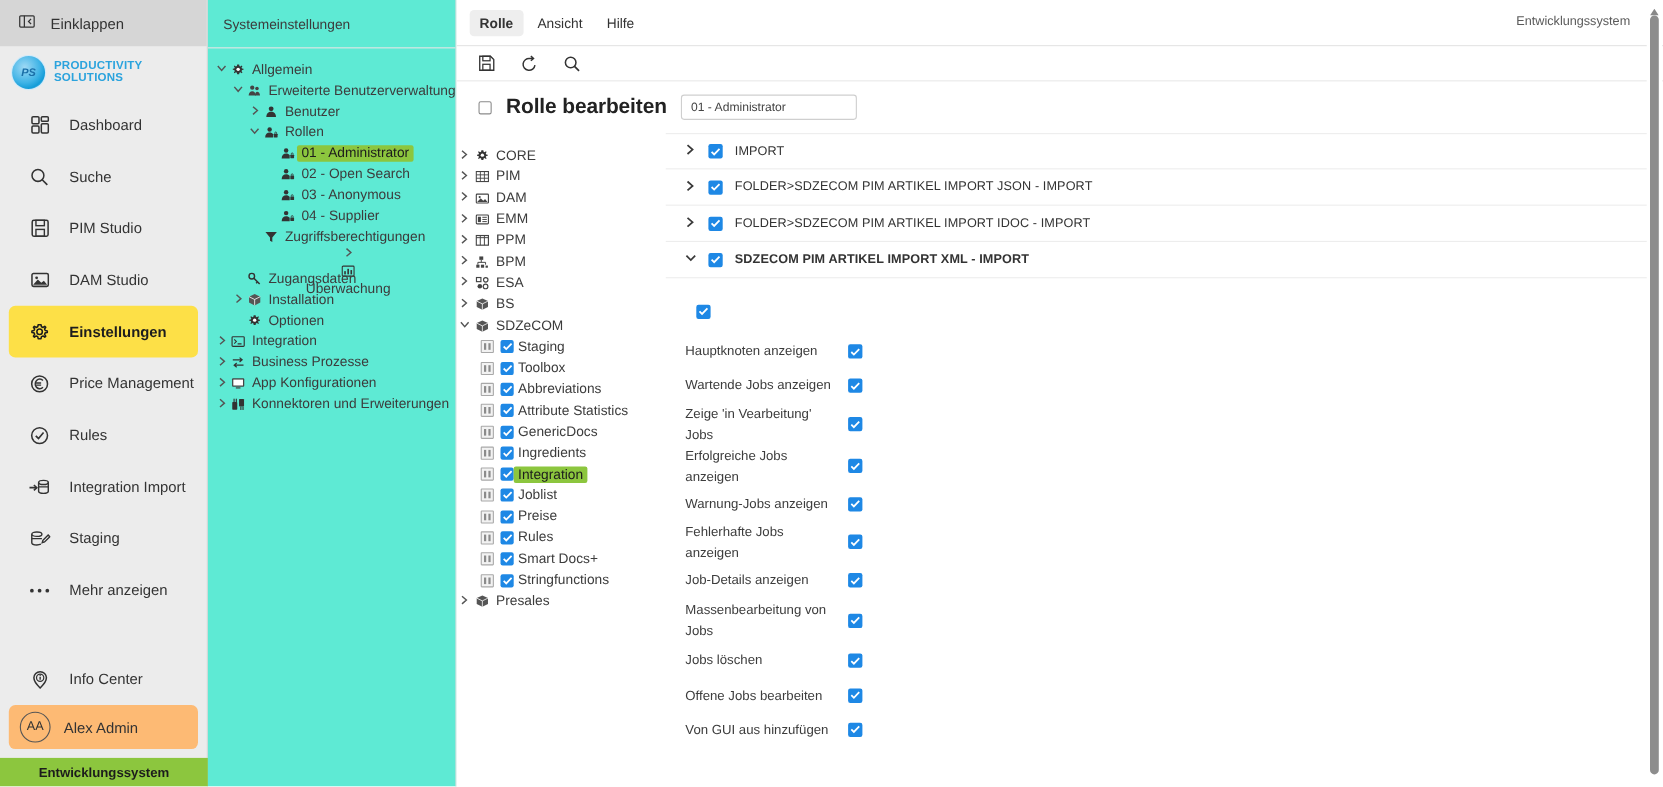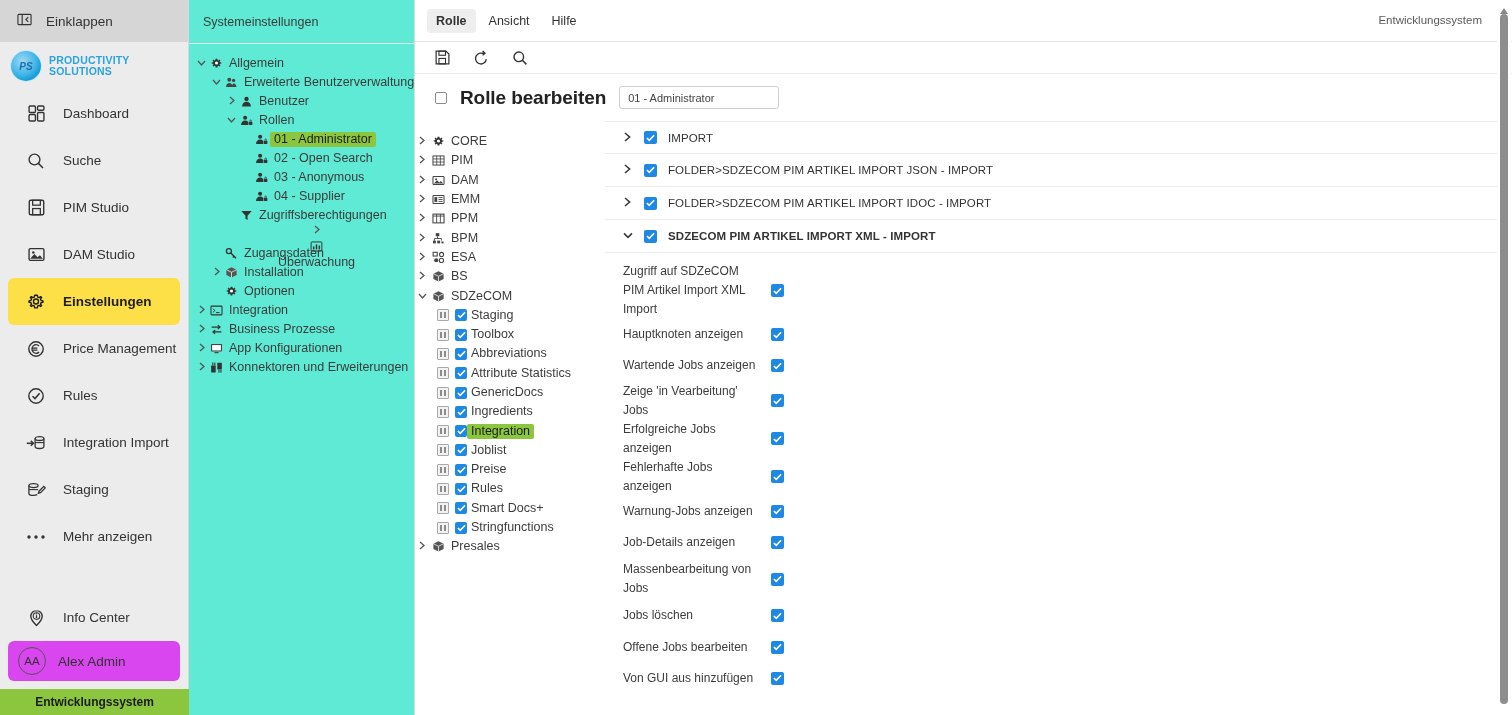--- a/index.html
+++ b/index.html
@@ -43,21 +43,21 @@
     color: #2ba3dd; font-family: "Liberation Sans", sans-serif;
   }
   .nav-item {
     height: 47px; display: flex; align-items: center; gap: 16px;
     padding-left: 17px; cursor: pointer; color: #333;
     margin: 0 8px; border-radius: 6px; font-size: 13.5px;
   }
   .nav-item .ic { width: 22px; display: flex; align-items: center; justify-content: center; }
   .nav-item.active { background: #fde047; color: #1d1d1d; font-weight: bold; }
   .nav-spacer { height: 34px; }
-  .nav-item.user { background: #d946ef; height: 40px; gap: 12px; padding-left: 10px; }
+  .nav-item.user { background: #fdba74; height: 40px; gap: 12px; padding-left: 10px; }
   .avatar {
     width: 28px; height: 28px; border-radius: 50%;
     border: 1.5px solid #555; display: flex; align-items: center; justify-content: center;
     font-size: 11.5px; color: #333; flex: 0 0 28px;
   }
   .envbar {
     position: absolute; left: 0; bottom: 0; width: 189px; height: 26px;
     background: #8cc63e; display: flex; align-items: center; justify-content: center;
     font-size: 12px; font-weight: bold; color: #1c1c1c;
   }
@@ -894,21 +894,20 @@
                 </svg></span>
               <span class="cb-blue">
                 <svg width="9" height="8" viewBox="0 0 10 8">
                   <path d="M1 4 L3.6 6.6 L9 1" fill="none" stroke="#fff" stroke-width="1.8"></path>
                 </svg>
               </span>
               <span class="gname">SDZECOM PIM ARTIKEL IMPORT XML - IMPORT</span>
             </div>
             <div style="padding-top: 9px;">
               <div class="perm-row" style="min-height: 42px;">
-                <span class="pname">Zugriff auf SDZeCOM PIM Artikel Import XML Import</span>
                 <span class="pbox">
                   <span class="cb-blue">
                     <svg width="9" height="8" viewBox="0 0 10 8">
                       <path d="M1 4 L3.6 6.6 L9 1" fill="none" stroke="#fff" stroke-width="1.8"></path>
                     </svg>
                   </span>
                 </span>
               </div>
               <div class="perm-row">
                 <span class="pname">Hauptknoten anzeigen</span>
@@ -944,31 +943,31 @@
                 <span class="pname">Erfolgreiche Jobs anzeigen</span>
                 <span class="pbox">
                   <span class="cb-blue">
                     <svg width="9" height="8" viewBox="0 0 10 8">
                       <path d="M1 4 L3.6 6.6 L9 1" fill="none" stroke="#fff" stroke-width="1.8"></path>
                     </svg>
                   </span>
                 </span>
               </div>
               <div class="perm-row">
+                <span class="pname">Warnung-Jobs anzeigen</span>
+                <span class="pbox">
+                  <span class="cb-blue">
+                    <svg width="9" height="8" viewBox="0 0 10 8">
+                      <path d="M1 4 L3.6 6.6 L9 1" fill="none" stroke="#fff" stroke-width="1.8"></path>
+                    </svg>
+                  </span>
+                </span>
+              </div>
+              <div class="perm-row">
                 <span class="pname">Fehlerhafte Jobs anzeigen</span>
-                <span class="pbox">
-                  <span class="cb-blue">
-                    <svg width="9" height="8" viewBox="0 0 10 8">
-                      <path d="M1 4 L3.6 6.6 L9 1" fill="none" stroke="#fff" stroke-width="1.8"></path>
-                    </svg>
-                  </span>
-                </span>
-              </div>
-              <div class="perm-row">
-                <span class="pname">Warnung-Jobs anzeigen</span>
                 <span class="pbox">
                   <span class="cb-blue">
                     <svg width="9" height="8" viewBox="0 0 10 8">
                       <path d="M1 4 L3.6 6.6 L9 1" fill="none" stroke="#fff" stroke-width="1.8"></path>
                     </svg>
                   </span>
                 </span>
               </div>
               <div class="perm-row">
                 <span class="pname">Job-Details anzeigen</span>

